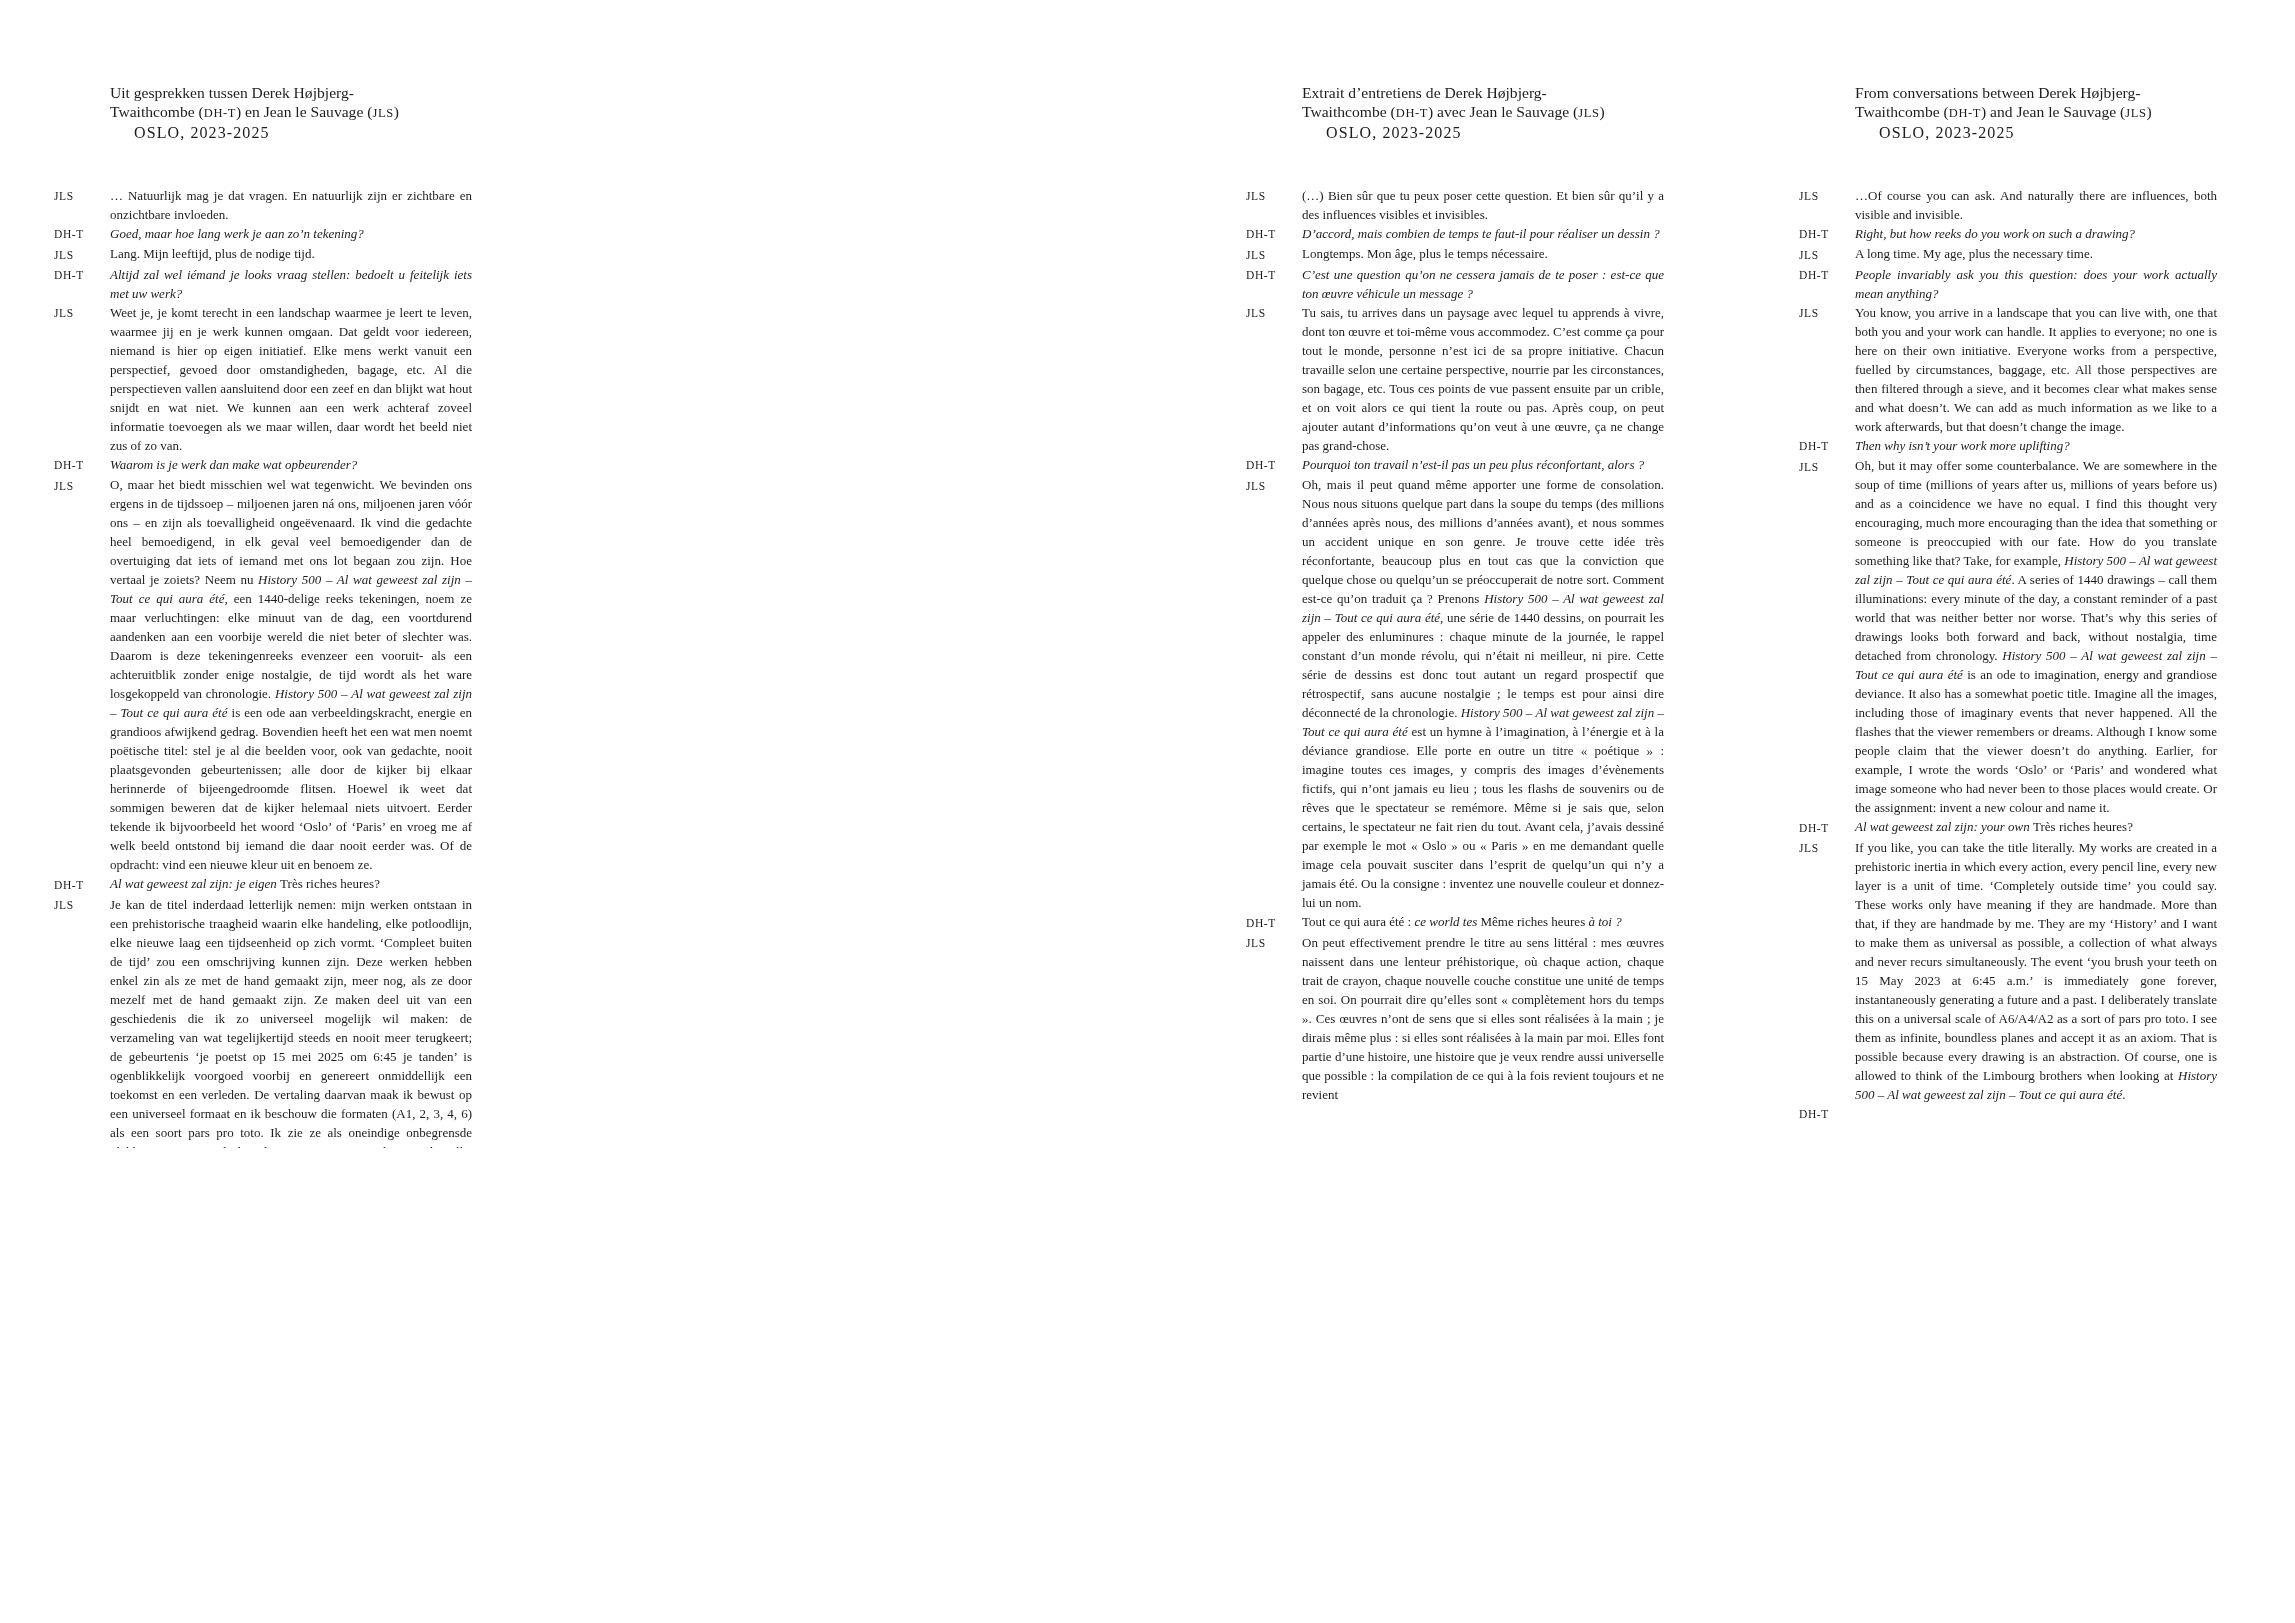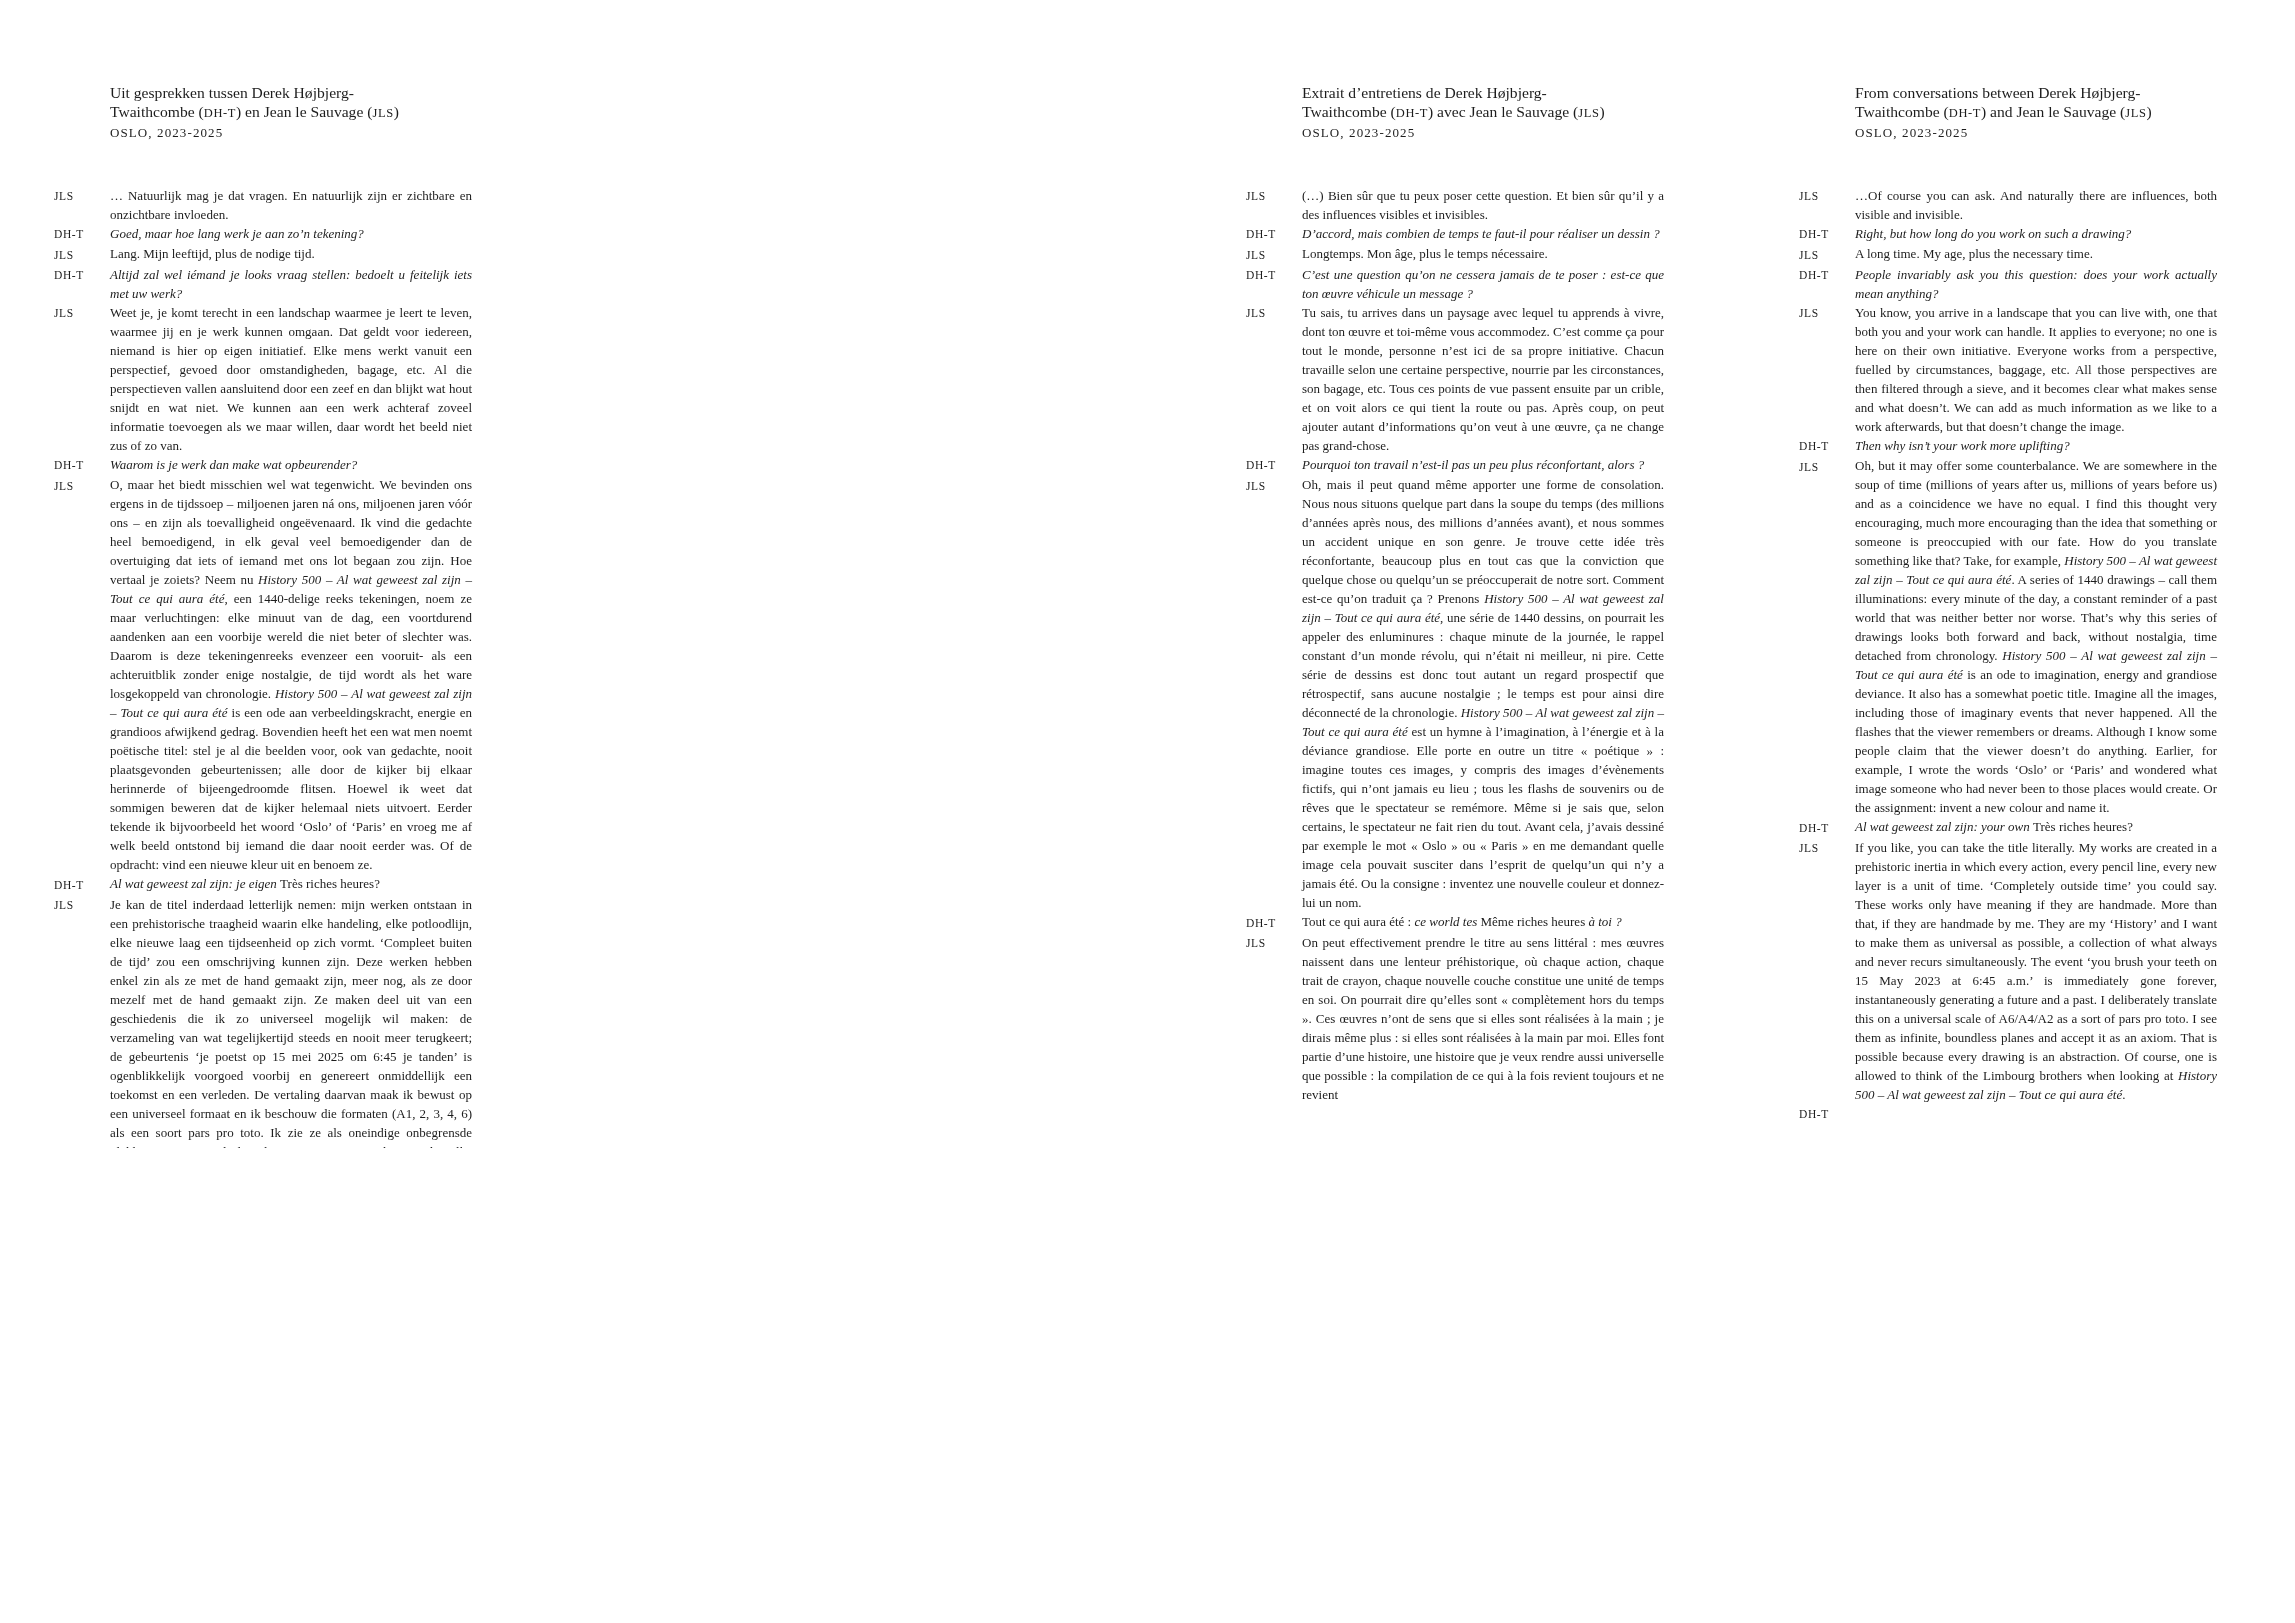--- a/index.html
+++ b/index.html
@@ -10,21 +10,21 @@
     background:#ffffff;
     font-family:Liberation Serif, serif;
     color:#1d1d1d;
     overflow:hidden;
   }
   .column{position:absolute;top:83px;width:418px;}
   .col-nl{left:54px;}
   .col-fr{left:1246px;}
   .col-en{left:1799px;}
   .col-header{margin-left:56px;font-size:15.6px;line-height:19px;}
-  .h-sub{font-size:13px;letter-spacing:1.1px;line-height:19px;}
+  .h-sub{font-size:16px;letter-spacing:1.1px;line-height:19px;margin-left:24px;}
   .turns{margin-top:44px;}
   .turn{display:grid;grid-template-columns:56px 362px;}
   .speaker{
     font-size:11.5px;
     letter-spacing:0.6px;
     line-height:19px;
     padding-top:1.4px;
   }
   .text{
     margin:0;
@@ -159,21 +159,21 @@
     </header>
     <div class="turns">
 
         <div class="turn">
           <span class="speaker">JLS</span>
           <p class="text"><span>…Of course you can ask. And naturally there are influences, both visible and invisible.</span></p>
         </div>
 
         <div class="turn">
           <span class="speaker">DH-T</span>
-          <p class="text"><span class="it">Right, but how long do you work on such a drawing?</span></p>
+          <p class="text"><span class="it">Right, but how reeks do you work on such a drawing?</span></p>
         </div>
 
         <div class="turn">
           <span class="speaker">JLS</span>
           <p class="text"><span>A long time. My age, plus the necessary time.</span></p>
         </div>
 
         <div class="turn">
           <span class="speaker">DH-T</span>
           <p class="text"><span class="it">People invariably ask you this question: does your work actually mean anything?</span></p>

